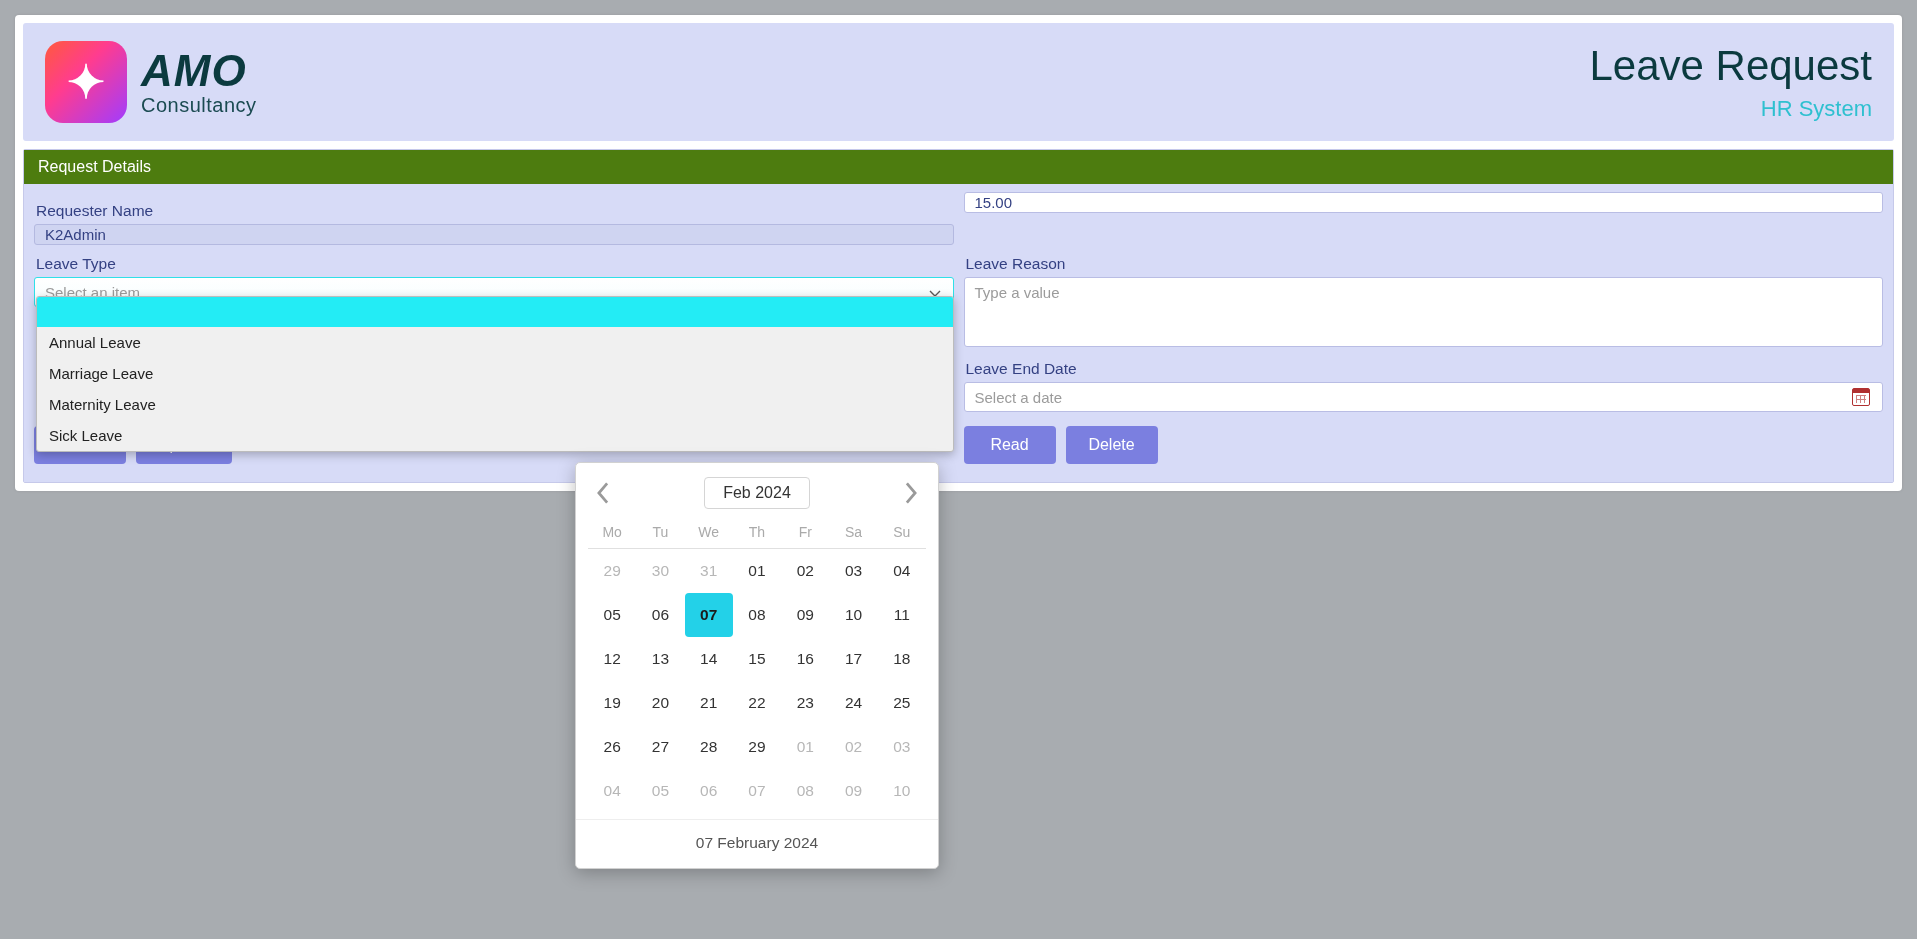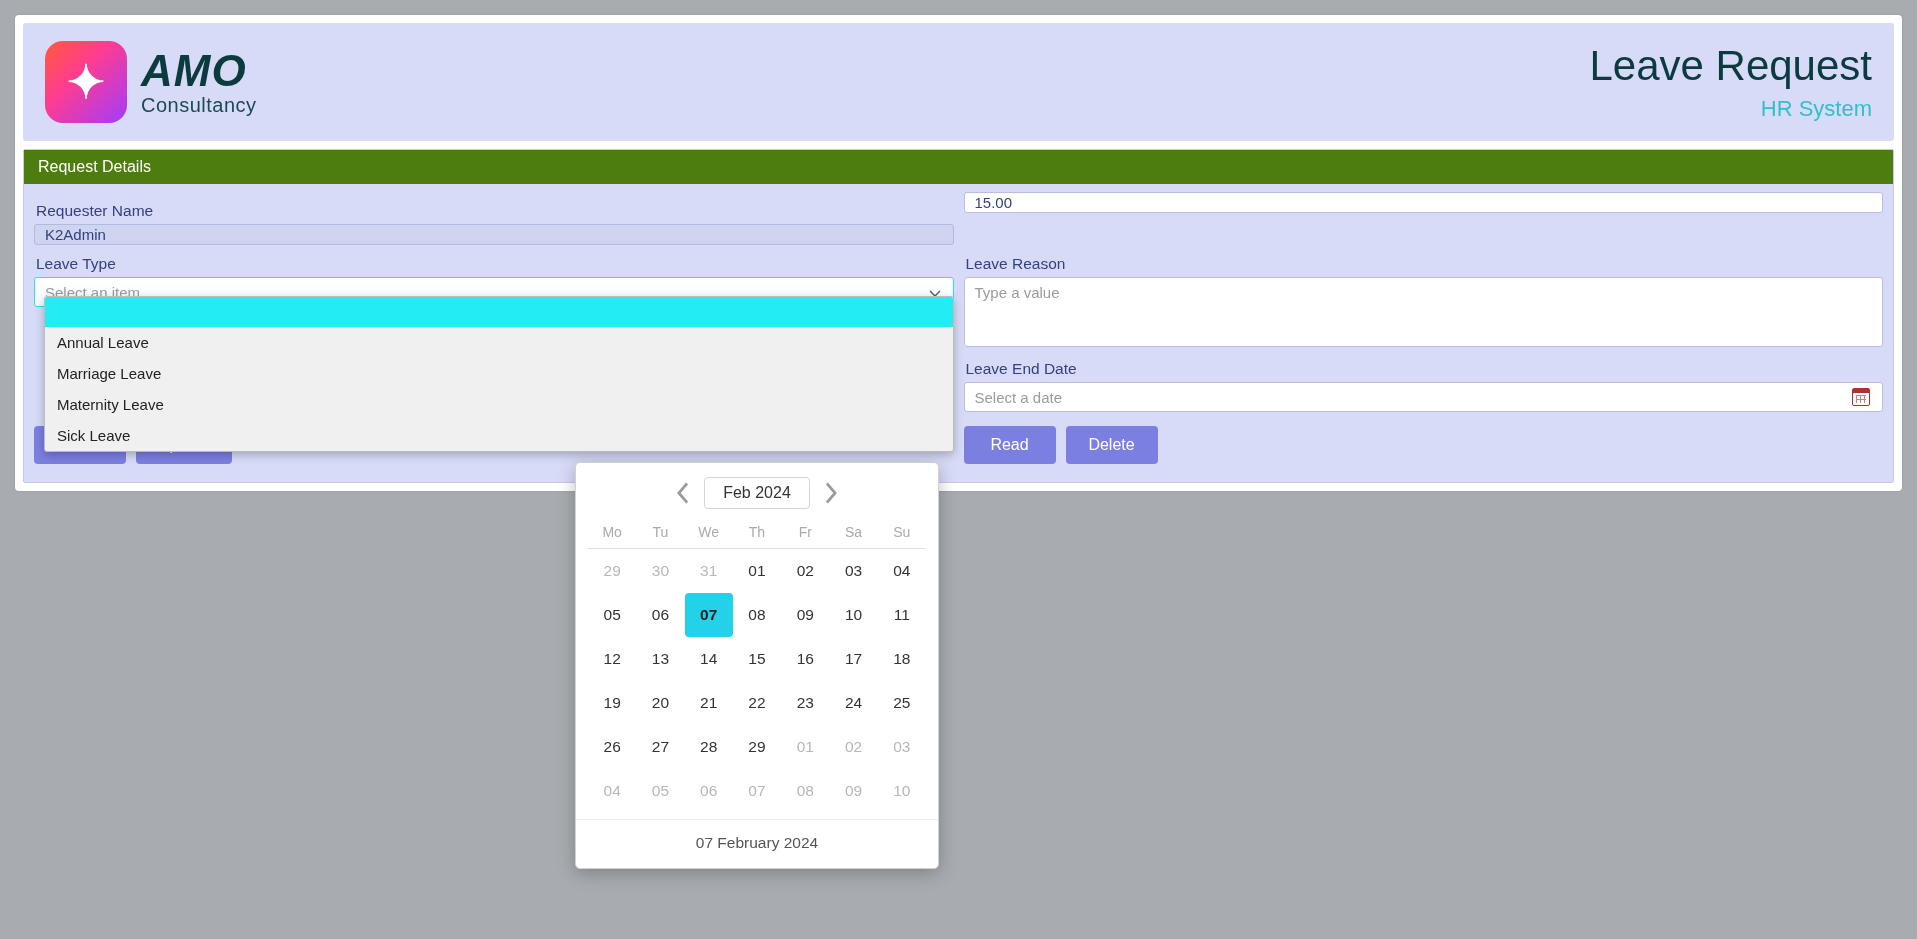--- a/index.html
+++ b/index.html
@@ -89,21 +89,21 @@
     background: linear-gradient(#fff, #f5fdfe);
     position: relative;
   }
   .select-input .placeholder { color: #9b9b9b; }
   .select-input .chevron {
     width: 20px; text-align: center; color: #5a5a5a;
   }
 
   .dropdown {
     position: absolute;
-    left: 20px; right: calc(50% + 5px);
+    left: 12px; right: calc(50% + 5px);
     top: 112px;
     min-width: 300px;
     background: #f0f0f0;
     border: 1px solid #bcbcbc;
     border-radius: 3px;
     box-shadow: 0 3px 10px rgba(0,0,0,0.25);
     z-index: 20;
     overflow: hidden;
   }
   .dropdown .dd-highlight {
@@ -167,21 +167,21 @@
     left: 575px; top: 462px;
     width: 364px;
     background: #fff;
     border: 1px solid #d1d1d1;
     border-radius: 5px;
     box-shadow: 0 4px 18px rgba(0,0,0,0.25);
     z-index: 30;
     padding: 10px 12px 0 12px;
   }
   .cal-head {
-    display: flex; align-items: center; justify-content: center;
+    display: flex; align-items: center; justify-content: space-between;
     padding: 4px 2px 10px 2px;
     gap: 8px;
   }
   .cal-nav {
     width: 26px; height: 26px;
     color: #9a9a9a;
     cursor: pointer;
     display: flex; align-items: center; justify-content: center;
   }
   .cal-nav svg { width: 14px; height: 22px; }

